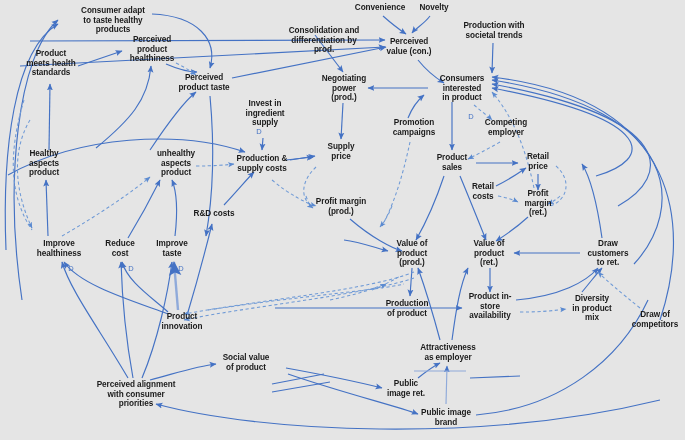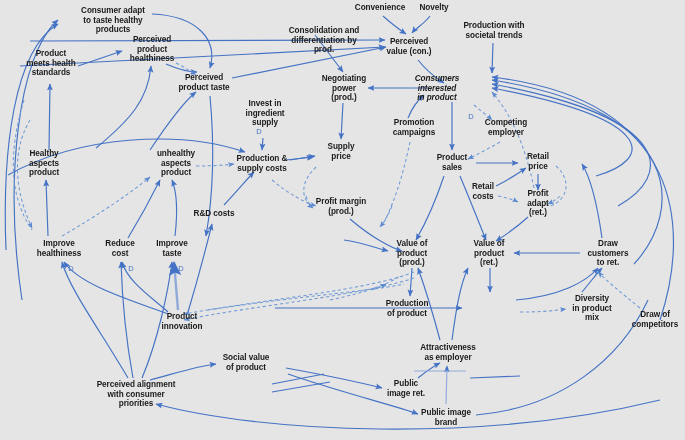--- a/index.html
+++ b/index.html
@@ -239,21 +239,21 @@
   <div class="node" style="left:51px;top:63px;width:66px;">Product
 meets health
 standards</div>
   <div class="node" style="left:409px;top:47px;width:62px;">Perceived
 value (con.)</div>
   <div class="node" style="left:204px;top:83px;width:68px;">Perceived
 product taste</div>
   <div class="node" style="left:344px;top:88px;width:56px;">Negotiating
 power
 (prod.)</div>
-  <div class="node" style="left:437px;top:88px;width:60px;font-style:italic;">Consumers
+  <div class="node" style="left:462px;top:88px;width:60px;">Consumers
 interested
 in product</div>
   <div class="node" style="left:265px;top:113px;width:54px;">Invest in
 ingredient
 supply</div>
   <div class="node" style="left:414px;top:128px;width:58px;">Promotion
 campaigns</div>
   <div class="node" style="left:506px;top:128px;width:56px;">Competing
 employer</div>
   <div class="node" style="left:44px;top:163px;width:48px;">Healthy
@@ -266,21 +266,21 @@
 supply costs</div>
   <div class="node" style="left:341px;top:152px;width:42px;">Supply
 price</div>
   <div class="node" style="left:452px;top:163px;width:46px;">Product
 sales</div>
   <div class="node" style="left:538px;top:162px;width:38px;">Retail
 price</div>
   <div class="node" style="left:483px;top:192px;width:38px;">Retail
 costs</div>
   <div class="node" style="left:538px;top:203px;width:40px;">Profit
-adapt
+margin
 (ret.)</div>
   <div class="node" style="left:341px;top:207px;width:64px;">Profit margin
 (prod.)</div>
   <div class="node" style="left:214px;top:214px;width:54px;">R&amp;D costs</div>
   <div class="node" style="left:59px;top:249px;width:60px;">Improve
 healthiness</div>
   <div class="node" style="left:120px;top:249px;width:42px;">Reduce
 cost</div>
   <div class="node" style="left:172px;top:249px;width:44px;">Improve
 taste</div>
@@ -288,20 +288,23 @@
 product
 (prod.)</div>
   <div class="node" style="left:489px;top:253px;width:48px;">Value of
 product
 (ret.)</div>
   <div class="node" style="left:608px;top:253px;width:52px;">Draw
 customers
 to ret.</div>
   <div class="node" style="left:407px;top:309px;width:56px;">Production
 of product</div>
+  <div class="node" style="left:490px;top:306px;width:56px;">Product in-
+store
+availability</div>
   <div class="node" style="left:592px;top:308px;width:52px;">Diversity
 in product
 mix</div>
   <div class="node" style="left:655px;top:320px;width:58px;">Draw of
 competitors</div>
   <div class="node" style="left:182px;top:322px;width:54px;">Product
 innovation</div>
   <div class="node" style="left:448px;top:353px;width:76px;">Attractiveness
 as employer</div>
   <div class="node" style="left:246px;top:363px;width:62px;">Social value

